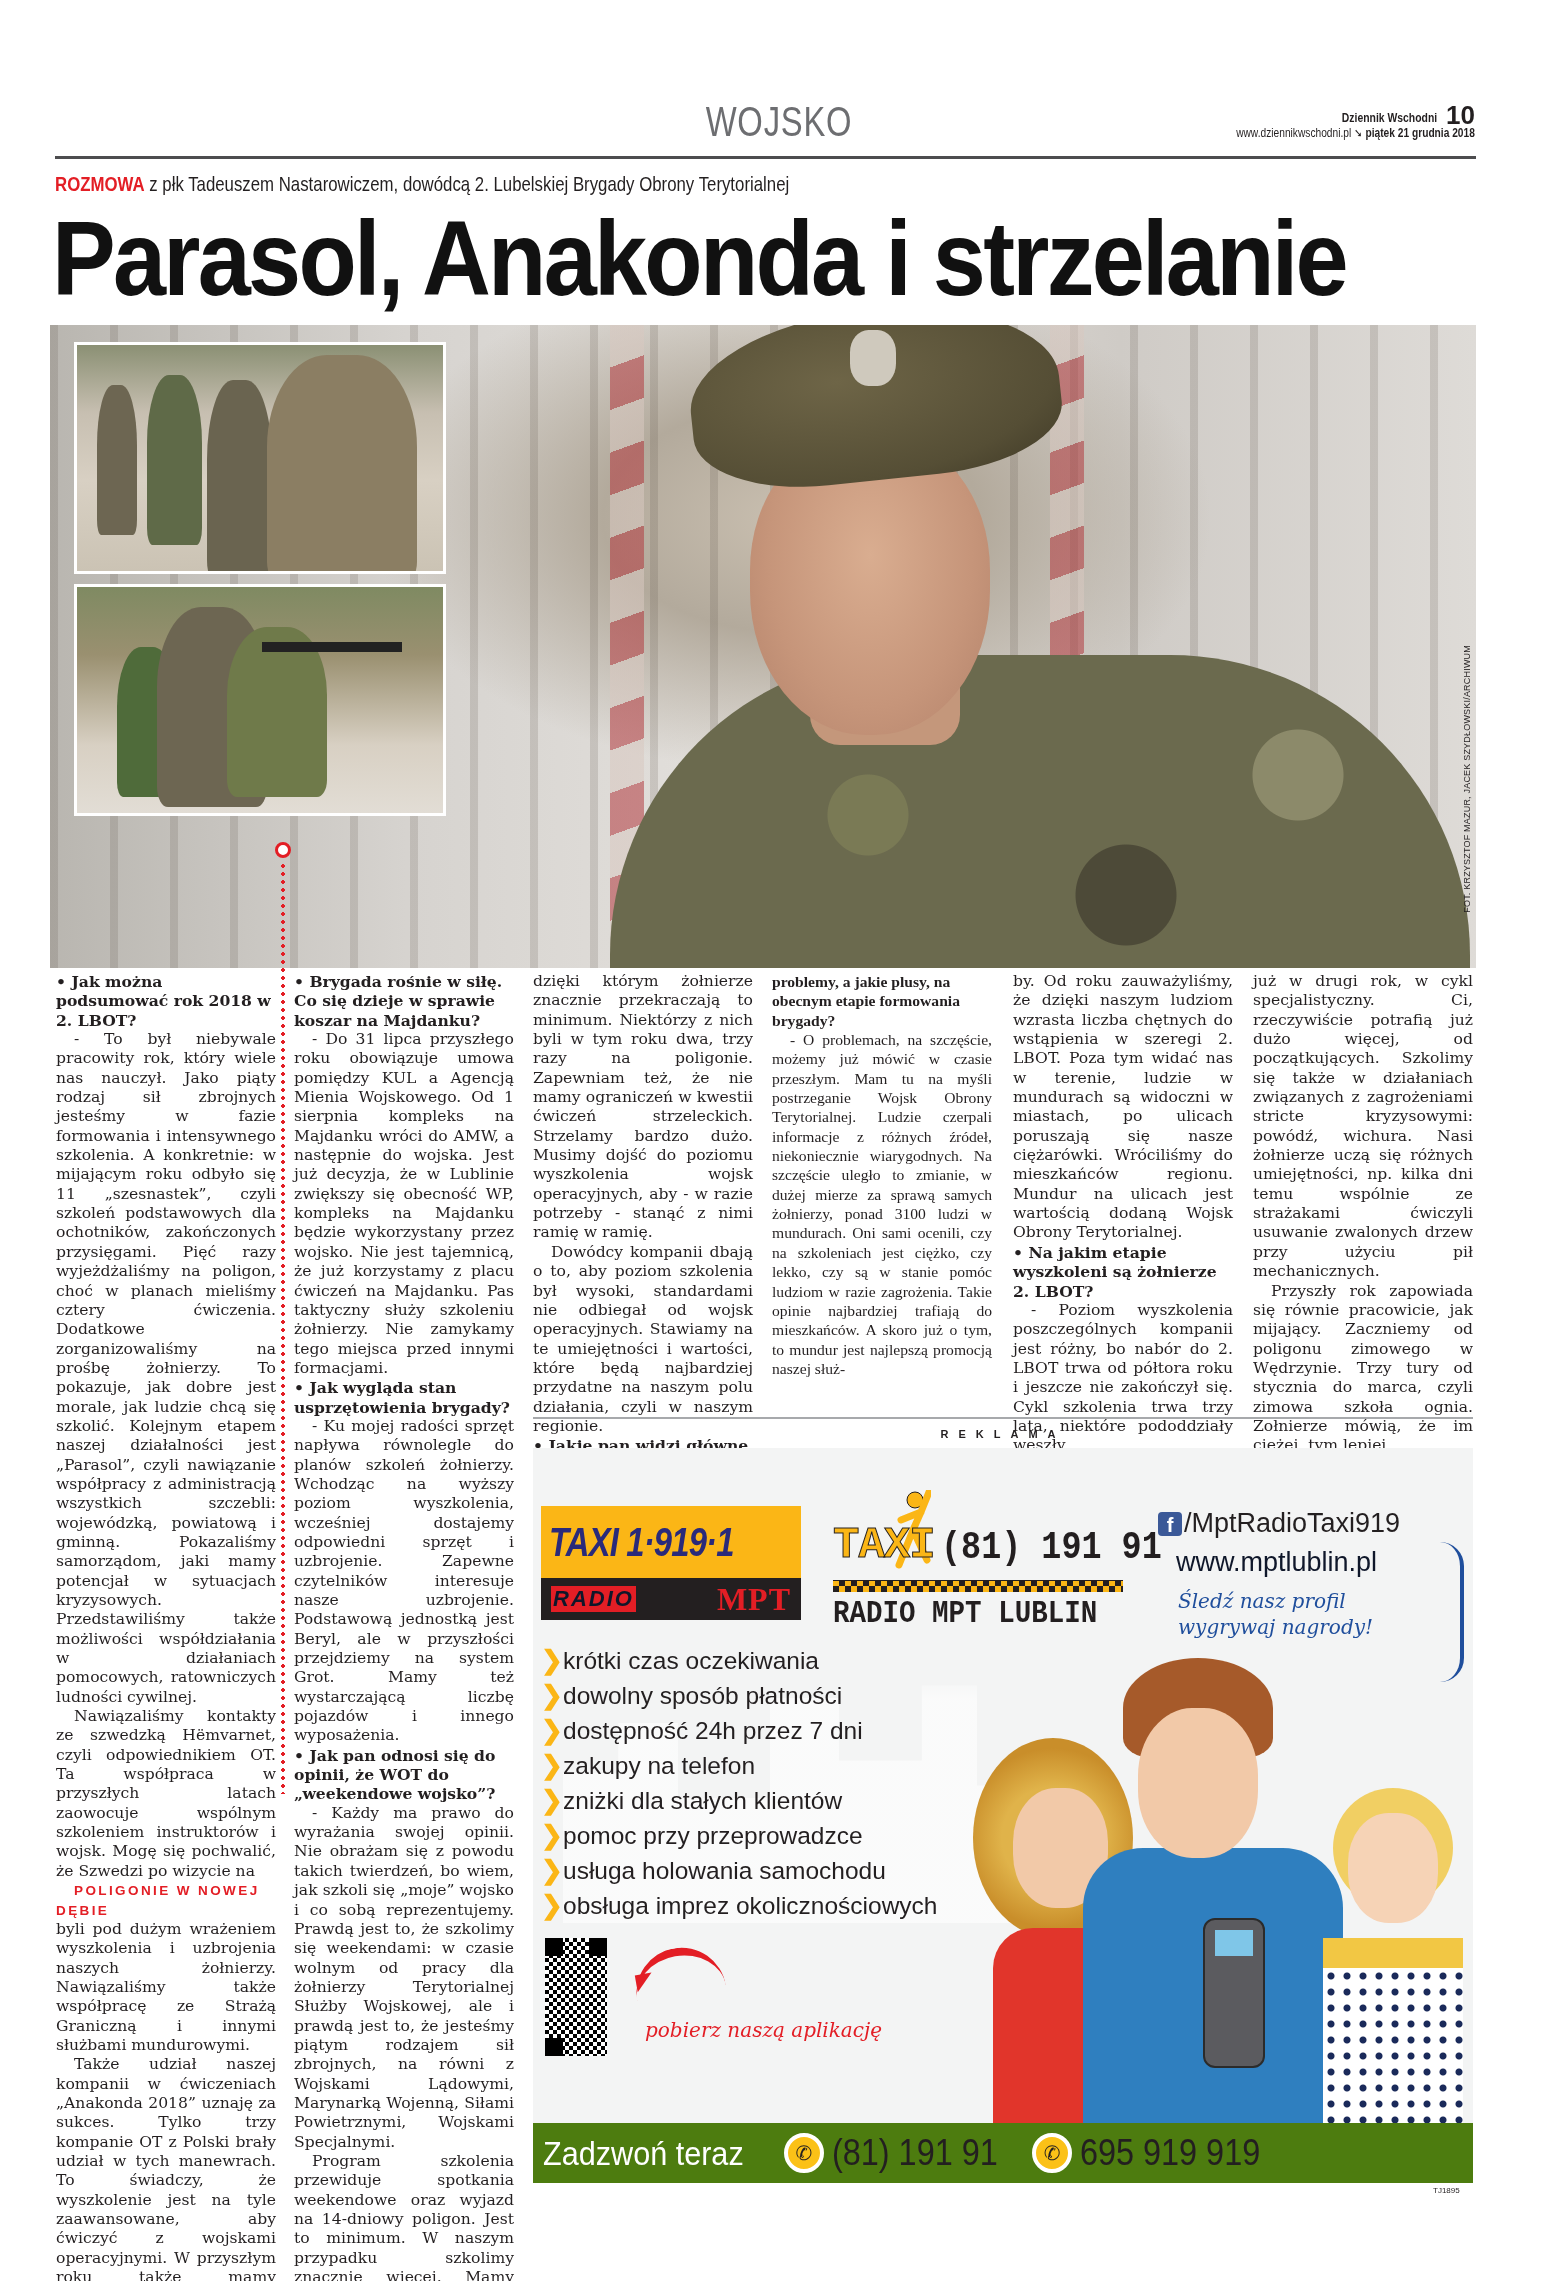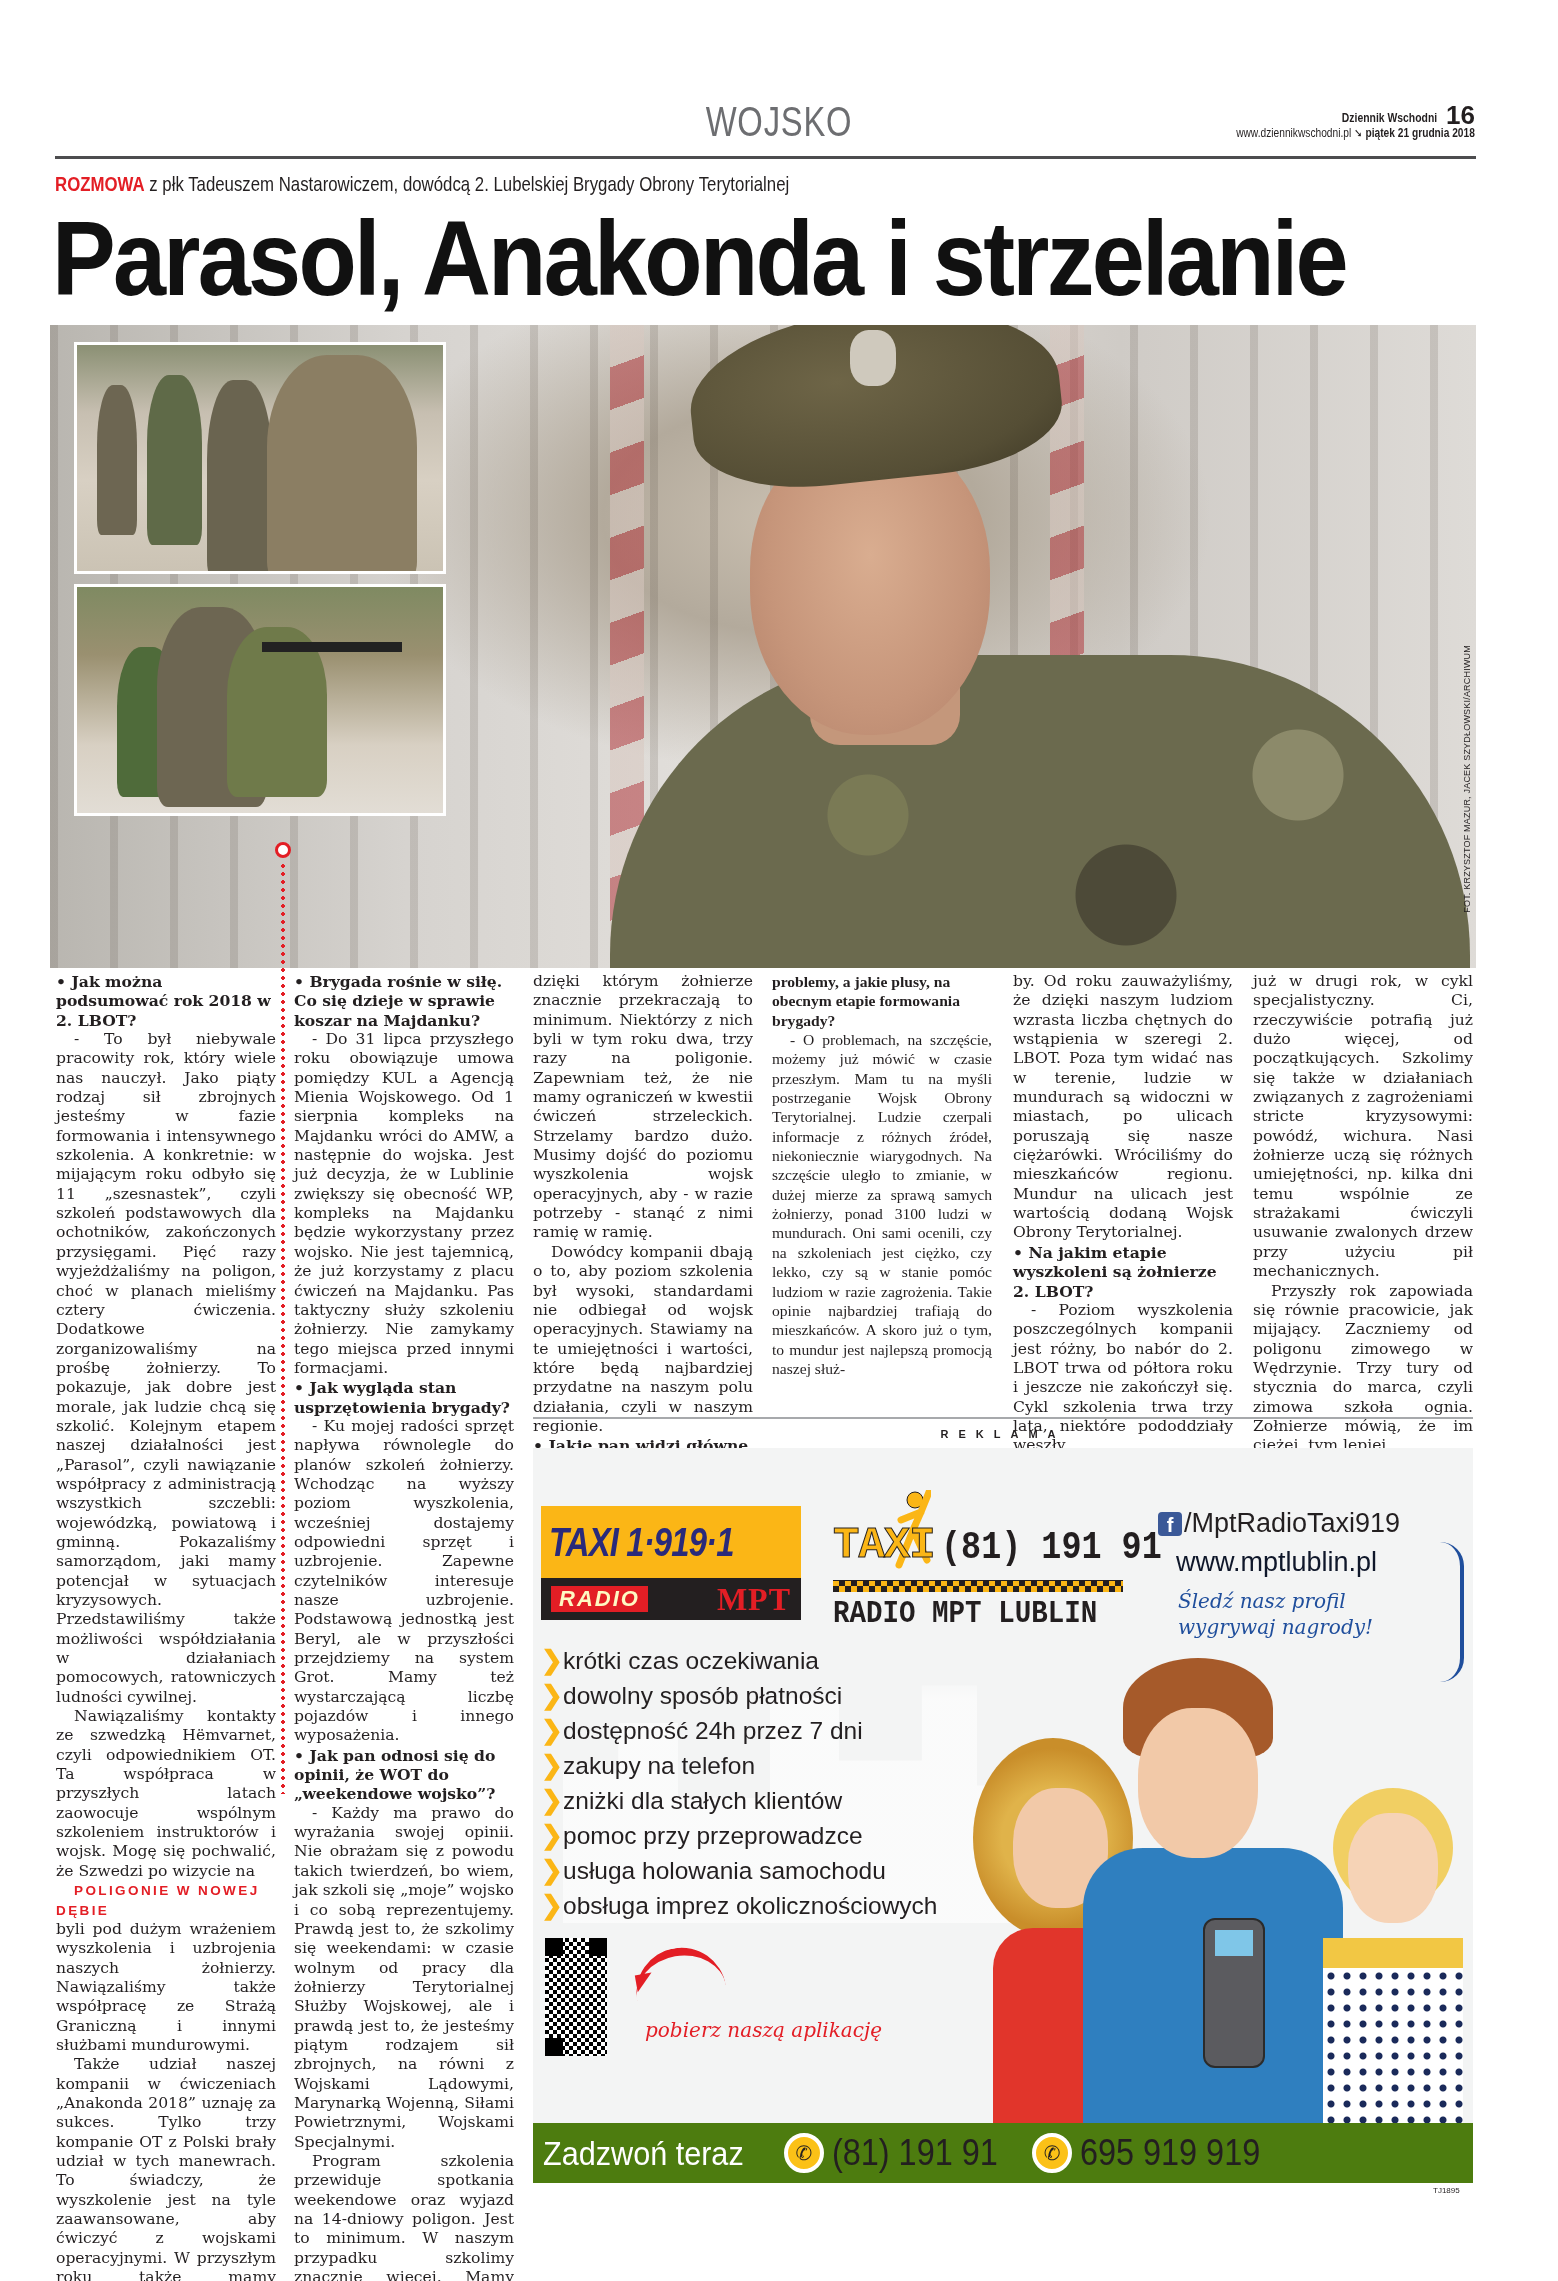--- a/index.html
+++ b/index.html
@@ -58,21 +58,21 @@
 
   
   .ad-label { position: absolute; left: 533px; width: 940px; top: 1428px; text-align: center; font-family: "Liberation Sans", sans-serif; font-weight: bold; font-size: 11px; letter-spacing: 10px; color: #231f20; }
   .ad { position: absolute; left: 533px; top: 1448px; width: 940px; height: 735px; background: #f3f4f4; overflow: hidden; font-family: "Liberation Sans", sans-serif; }
   .ad .bg-city { position: absolute; left: 30px; top: 225px; width: 460px; height: 250px; background: linear-gradient(180deg, transparent 0%, #ffffff 10%); opacity: 0.6; clip-path: polygon(0 40%, 12% 40%, 12% 20%, 25% 20%, 25% 50%, 45% 50%, 45% 10%, 60% 10%, 60% 35%, 78% 35%, 78% 5%, 90% 5%, 90% 45%, 100% 45%, 100% 100%, 0 100%); }
 
   .logo1 { position: absolute; left: 8px; top: 58px; width: 260px; height: 114px; }
   .logo1 .top { height: 72px; background: #fbb616; display: flex; align-items: center; padding-left: 8px; }
   .logo1 .top span { font-size: 40px; font-weight: bold; font-style: italic; color: #2a2a7a; letter-spacing: -1px; transform: scaleX(0.82); transform-origin: left; display: inline-block; white-space: nowrap; }
   .logo1 .bot { height: 42px; background: #231f20; display: flex; justify-content: space-between; align-items: center; padding: 0 10px; }
-  .logo1 .bot .radio { color: #fef9c3; background: #e31e25; font-style: italic; font-weight: bold; font-size: 22px; padding: 0 8px; letter-spacing: 2px; }
+  .logo1 .bot .radio { color: #0f172a; background: #e31e25; font-style: italic; font-weight: bold; font-size: 22px; padding: 0 2px; letter-spacing: 2px; }
   .logo1 .bot .mpt { color: #e31e25; font-family: "Liberation Serif", serif; font-weight: bold; font-size: 32px; letter-spacing: 1px; }
 
   .logo2 { position: absolute; left: 300px; top: 42px; width: 290px; height: 140px; font-family: Liberation Mono, monospace; }
   .logo2 .taxi { position: absolute; left: 0; top: 30px; font-size: 44px; font-weight: bold; color: #fbb616; -webkit-text-stroke: 1px #231f20; letter-spacing: -1px; }
   .logo2 .fig { position: absolute; left: 58px; top: 0; width: 40px; height: 80px; }
   .logo2 .phone { position: absolute; left: 108px; top: 36px; font-size: 38px; font-weight: bold; color: #231f20; transform: scaleX(0.88); transform-origin: left; white-space: nowrap; }
   .logo2 .checker { position: absolute; left: 0; top: 90px; width: 290px; height: 12px; background: repeating-linear-gradient(90deg, #fbb616 0 6px, #231f20 6px 12px); border-top: 1px solid #231f20; }
   .logo2 .checker2 { position: absolute; left: 0; top: 96px; width: 290px; height: 6px; background: repeating-linear-gradient(90deg, #231f20 0 6px, #fbb616 6px 12px); }
   .logo2 .name { position: absolute; left: 0; top: 105px; font-size: 32px; font-weight: bold; color: #231f20; transform: scaleX(0.86); transform-origin: left; white-space: nowrap; }
 
@@ -117,21 +117,21 @@
 
   .ad-code { position: absolute; left: 1433px; top: 2186px; font-family: "Liberation Sans", sans-serif; font-size: 8px; color: #231f20; }
 </style>
 </head>
 <body>
 
 <div class="section-title">WOJSKO</div>
 <div class="masthead">
   <div>
     <span class="paper">Dziennik Wschodni</span>
-    <span class="page">16</span>
+    <span class="page">10</span>
   </div>
   <div class="line2">
     <span>www.dziennikwschodni.pl</span>
     <span>➘</span>
     <b>piątek 21 grudnia 2018</b>
   </div>
 </div>
 <div class="header-rule"></div>
 
 <div class="kicker">

